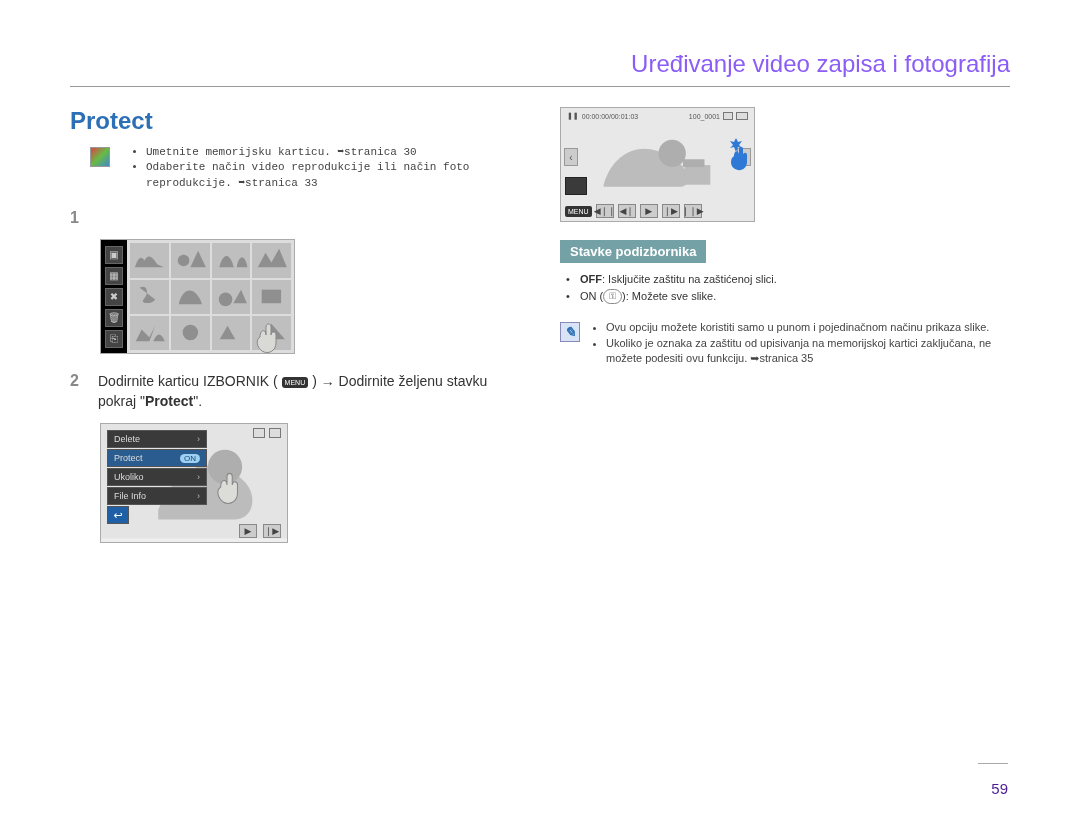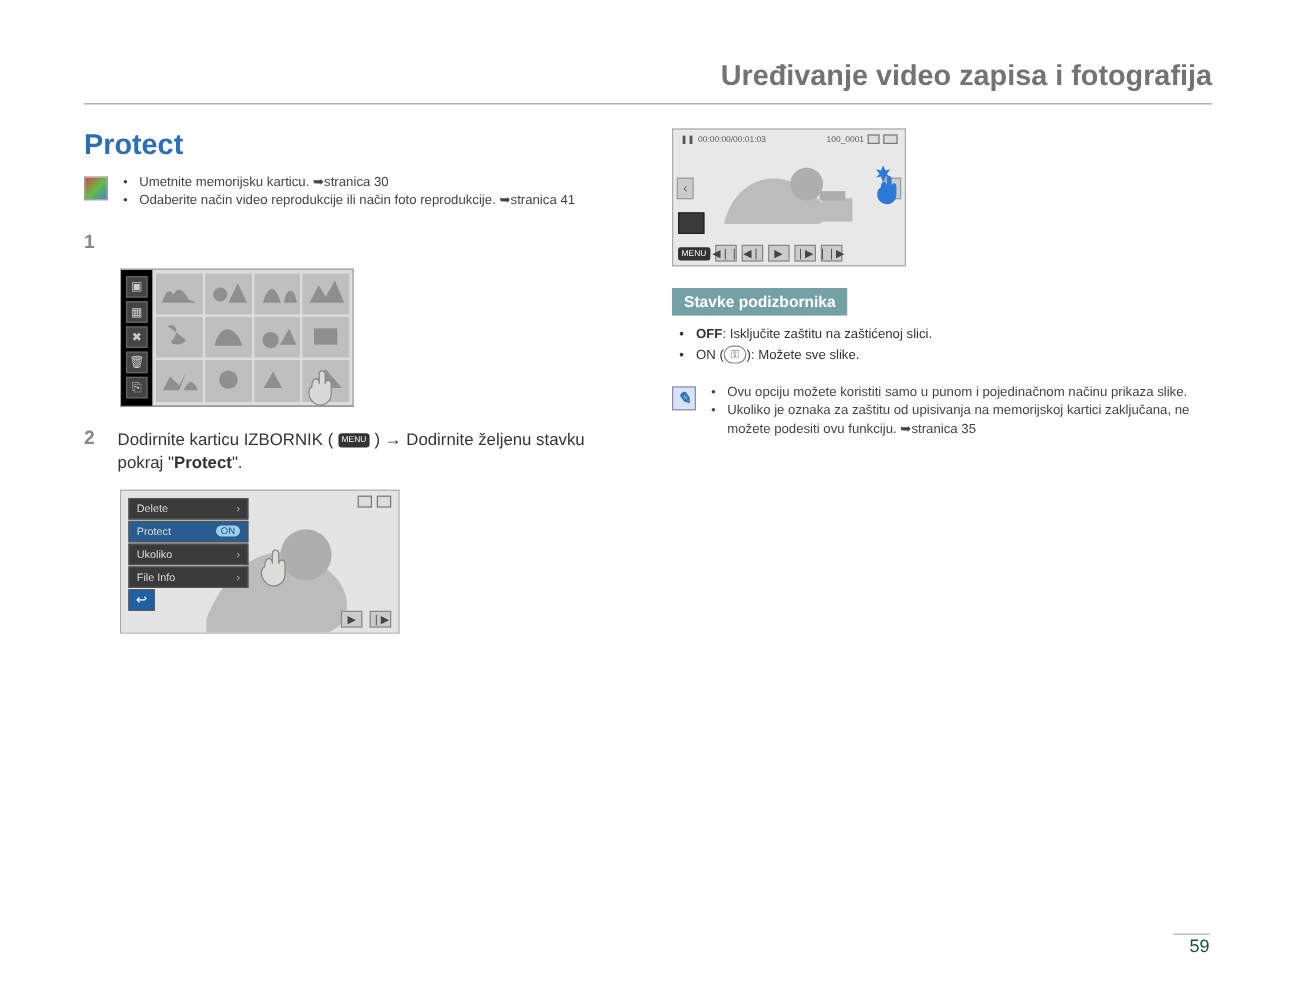--- a/index.html
+++ b/index.html
@@ -10,22 +10,22 @@
     height: 827px;
     position: relative;
     color: #333;
   }
   .page {
     padding: 50px 70px 30px 70px;
   }
   .header {
     text-align: right;
     font-size: 24px;
-    color: #737373;
-    font-weight: bold;
+    color: #8b5cf6;
+    font-weight: normal;
     padding-bottom: 8px;
     border-bottom: 1px solid #999;
     margin-bottom: 20px;
   }
   .columns {
     display: flex;
     gap: 40px;
   }
   .col {
     flex: 1;
@@ -37,22 +37,24 @@
     font-weight: bold;
     margin-bottom: 10px;
   }
   .intro {
     font-size: 14px;
     line-height: 1.35;
     margin-bottom: 14px;
   }
   .pre-box {
     display: flex;
-    gap: 10px;
+    gap: 20px;
+    margin-left: 20px;
     margin-bottom: 18px;
+    font-family: Liberation Mono, monospace;
   }
   .icon-square {
     width: 20px;
     height: 20px;
     border: 1px solid #999;
     background: linear-gradient(135deg,#d44,#6b4,#48c);
     flex-shrink: 0;
     margin-top: 2px;
   }
   .bullets {
@@ -131,21 +133,21 @@
     background:#333;
     color:#fff;
     border-radius:3px;
     font-size:7px;
     padding:1px 3px;
     vertical-align: middle;
   }
 
   
   .fig2 {
-    width: 233px;
+    width: 188px;
     height: 120px;
     background: #eee;
     border: 1px solid #aaa;
     margin: 10px 0 0 30px;
     position: relative;
     overflow:hidden;
   }
   .fig2-bg {
     position:absolute; inset:0;
   }
@@ -248,44 +250,44 @@
     display:flex; gap:10px;
   }
   .note-icon {
     width:20px;height:20px;border:1px solid #88b;background:#d8e3f5;
     display:flex;align-items:center;justify-content:center;
     color:#2d6fb6;font-size:14px;font-style:italic;font-weight:bold;
     flex-shrink:0; margin-top:2px;
   }
   .page-num {
     position:absolute; right:72px; bottom:30px;
-    font-size:15px; color:#14532d;
+    font-size:15px; color:#4c1d95;
     border-top:1px solid #aaa;
-    padding-top:1px;
+    padding-top:16px;
     width:30px; text-align:right;
   }
 </style>
 </head>
 <body>
 
 <div class="page">
   <div class="header">
     <span>Uređivanje video zapisa i fotografija</span>
   </div>
 
   <div class="columns">
 
     <div class="col">
       <div class="section-title">Protect</div>
 
       <div class="pre-box">
         <div class="icon-square"></div>
         <ul class="bullets">
           <li>Umetnite memorijsku karticu. ➥stranica 30</li>
-          <li>Odaberite način video reprodukcije ili način foto reprodukcije. ➥stranica 41</li>
+          <li>Odaberite način video reprodukcije ili način foto reprodukcije. ➥stranica 33</li>
         </ul>
       </div>
 
       <div class="step">
         <div class="step-num">1</div>
       </div>
 
       <div class="fig1">
         <div class="side">
           <div class="sicon">▣</div>

